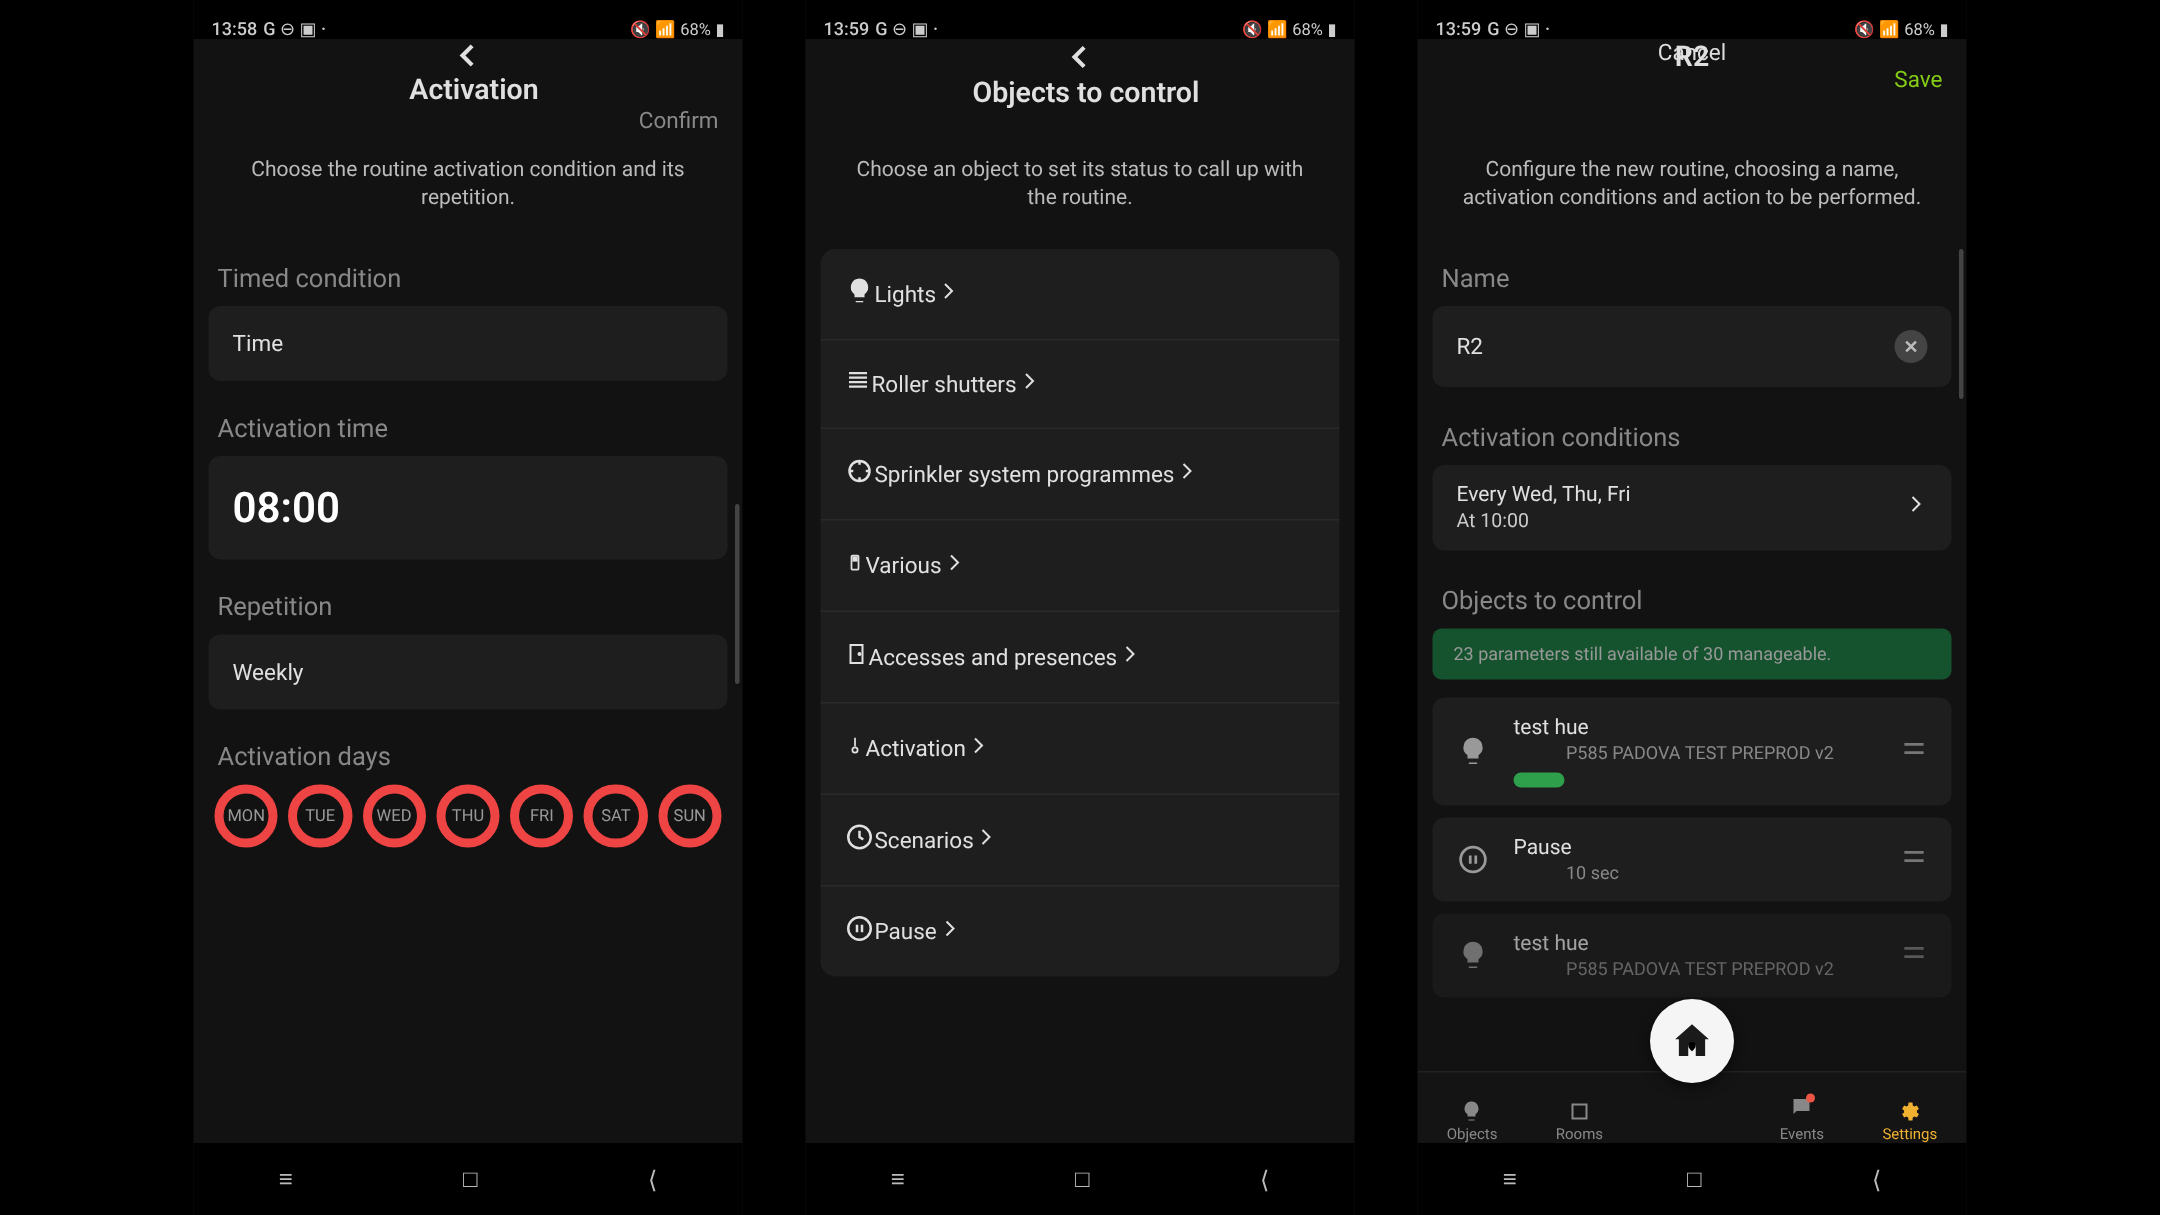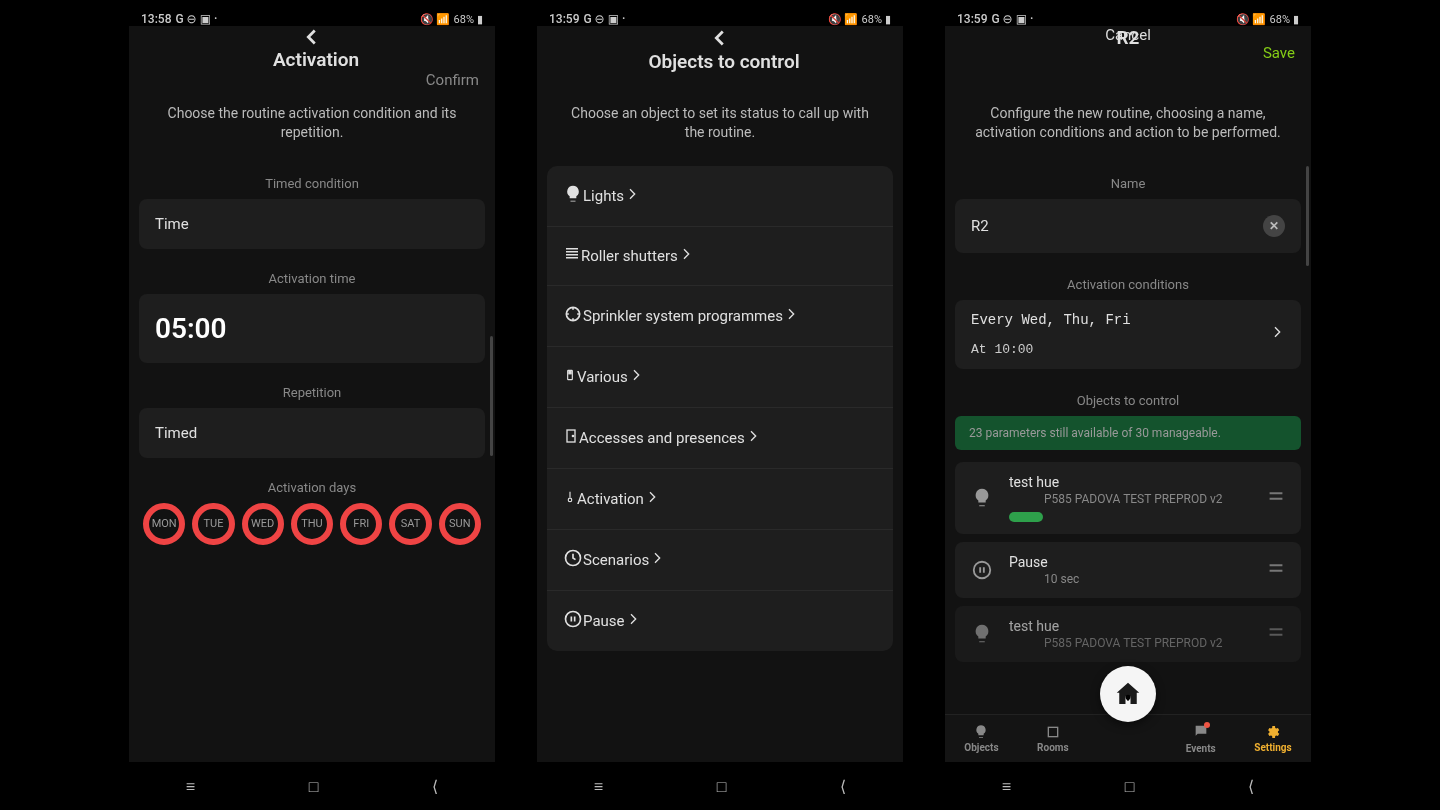--- a/index.html
+++ b/index.html
@@ -77,24 +77,23 @@
     color: #bbb;
     padding: 24px 28px 24px;
     line-height: 1.35;
   }
   .content {
     flex: 1;
     padding: 0 10px;
     overflow: hidden;
   }
   .section-label {
-    font-size: 13px;
+    font-size: 17px;
     color: #888;
     padding: 10px 6px 8px;
-    text-align: center;
   }
   .row {
     background: #1e1e1e;
     border-radius: 8px;
     padding: 16px 16px;
     display: flex;
     align-items: center;
     margin-bottom: 12px;
   }
   .row.tall { padding: 18px 16px; }
@@ -148,21 +147,21 @@
     font-weight: bold;
   }
   .activation-cond-row {
     background: #1e1e1e;
     border-radius: 8px;
     padding: 12px 16px;
     display: flex;
     align-items: center;
     margin-bottom: 14px;
   }
-  .activation-cond-row .texts { display: flex; flex-direction: column; gap: 14px; font-family: Liberation Mono, monospace; }
+  .activation-cond-row .texts { display: flex; flex-direction: column; gap: 2px; }
   .activation-cond-row .line1 { font-size: 14px; color: #e0e0e0; }
   .activation-cond-row .line2 { font-size: 13px; color: #ccc; }
   .params-badge {
     background: #14532d;
     border-radius: 6px;
     padding: 10px 14px;
     font-size: 12px;
     color: #999;
     margin-bottom: 12px;
   }
@@ -197,24 +196,23 @@
     background: #000;
     display: flex;
     align-items: center;
     justify-content: space-around;
     color: #bbb;
   }
   .bottom-tabs {
     height: 48px;
     background: #141414;
     display: flex;
-    align-items: center;
+    align-items: flex-end;
     justify-content: space-around;
     border-top: 1px solid #222;
-    font-weight: bold;
   }
   .bottom-tabs .tab {
     display: flex;
     flex-direction: column;
     align-items: center;
     font-size: 10px;
     color: #888;
     gap: 2px;
   }
   .bottom-tabs .tab.active { color: #f0b030; }
@@ -277,25 +275,25 @@
   </div>
   <div class="subtitle">Choose the routine activation condition and its repetition.</div>
   <div class="content" style="position:relative">
     <div class="scrollbar-hint"></div>
     <div class="section-label">Timed condition</div>
     <div class="row">
       <span class="label">Time</span>
     </div>
     <div class="section-label">Activation time</div>
     <div class="row tall">
-      <span class="value-big">05:00</span>
+      <span class="value-big">08:00</span>
     </div>
     <div class="section-label">Repetition</div>
     <div class="row">
-      <span class="label">Timed</span>
+      <span class="label">Weekly</span>
     </div>
     <div class="section-label">Activation days</div>
     <div class="days-row">
       <div class="day-chip">MON</div>
       <div class="day-chip">TUE</div>
       <div class="day-chip">WED</div>
       <div class="day-chip">THU</div>
       <div class="day-chip">FRI</div>
       <div class="day-chip">SAT</div>
       <div class="day-chip">SUN</div>

